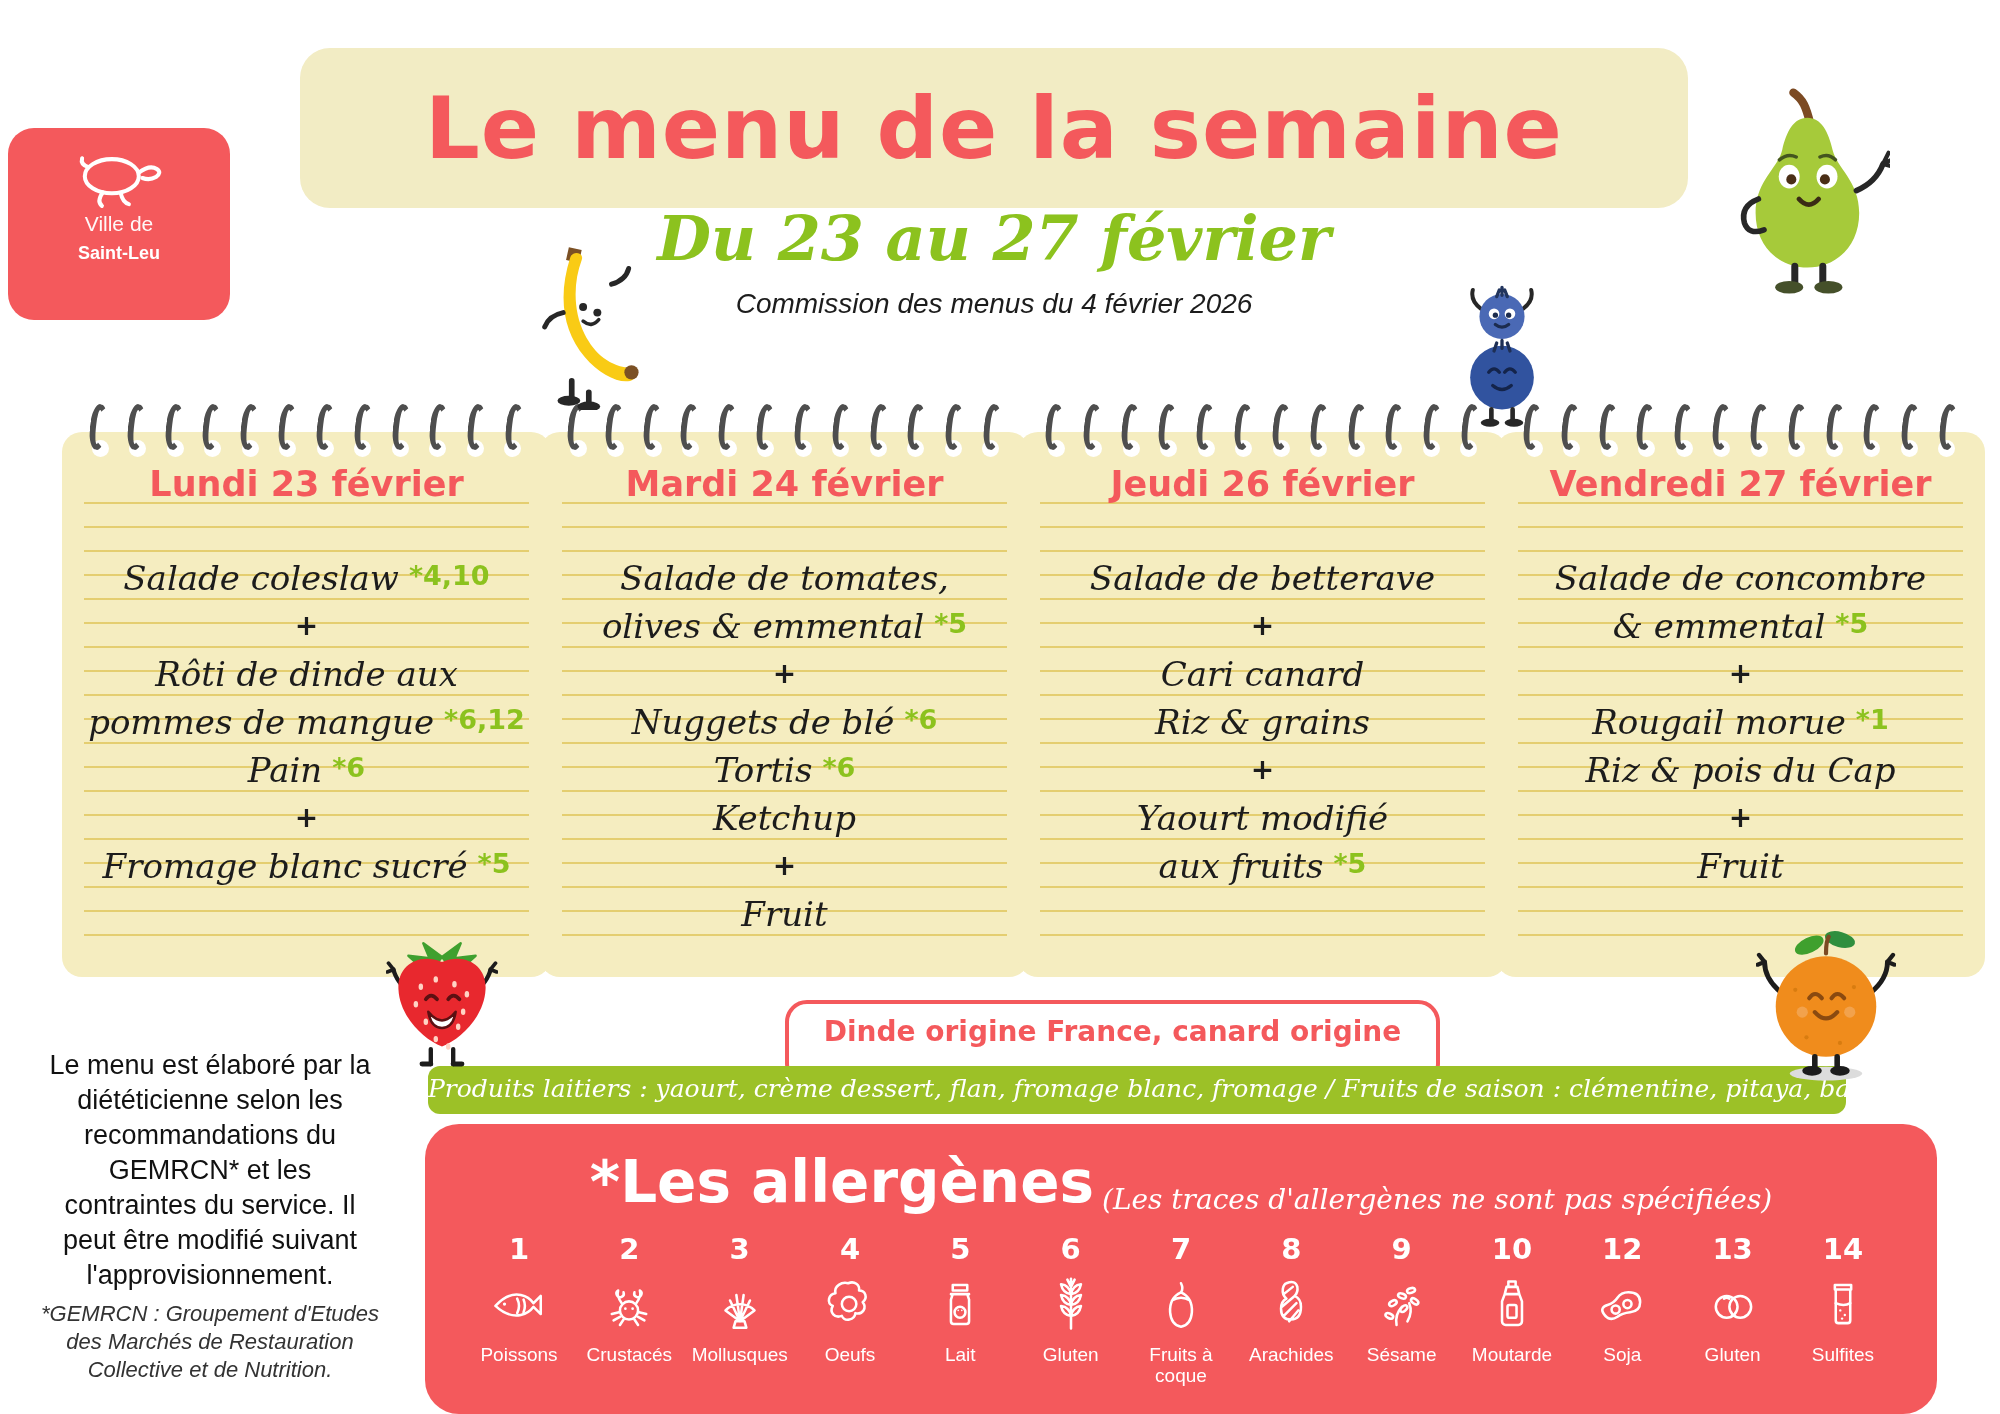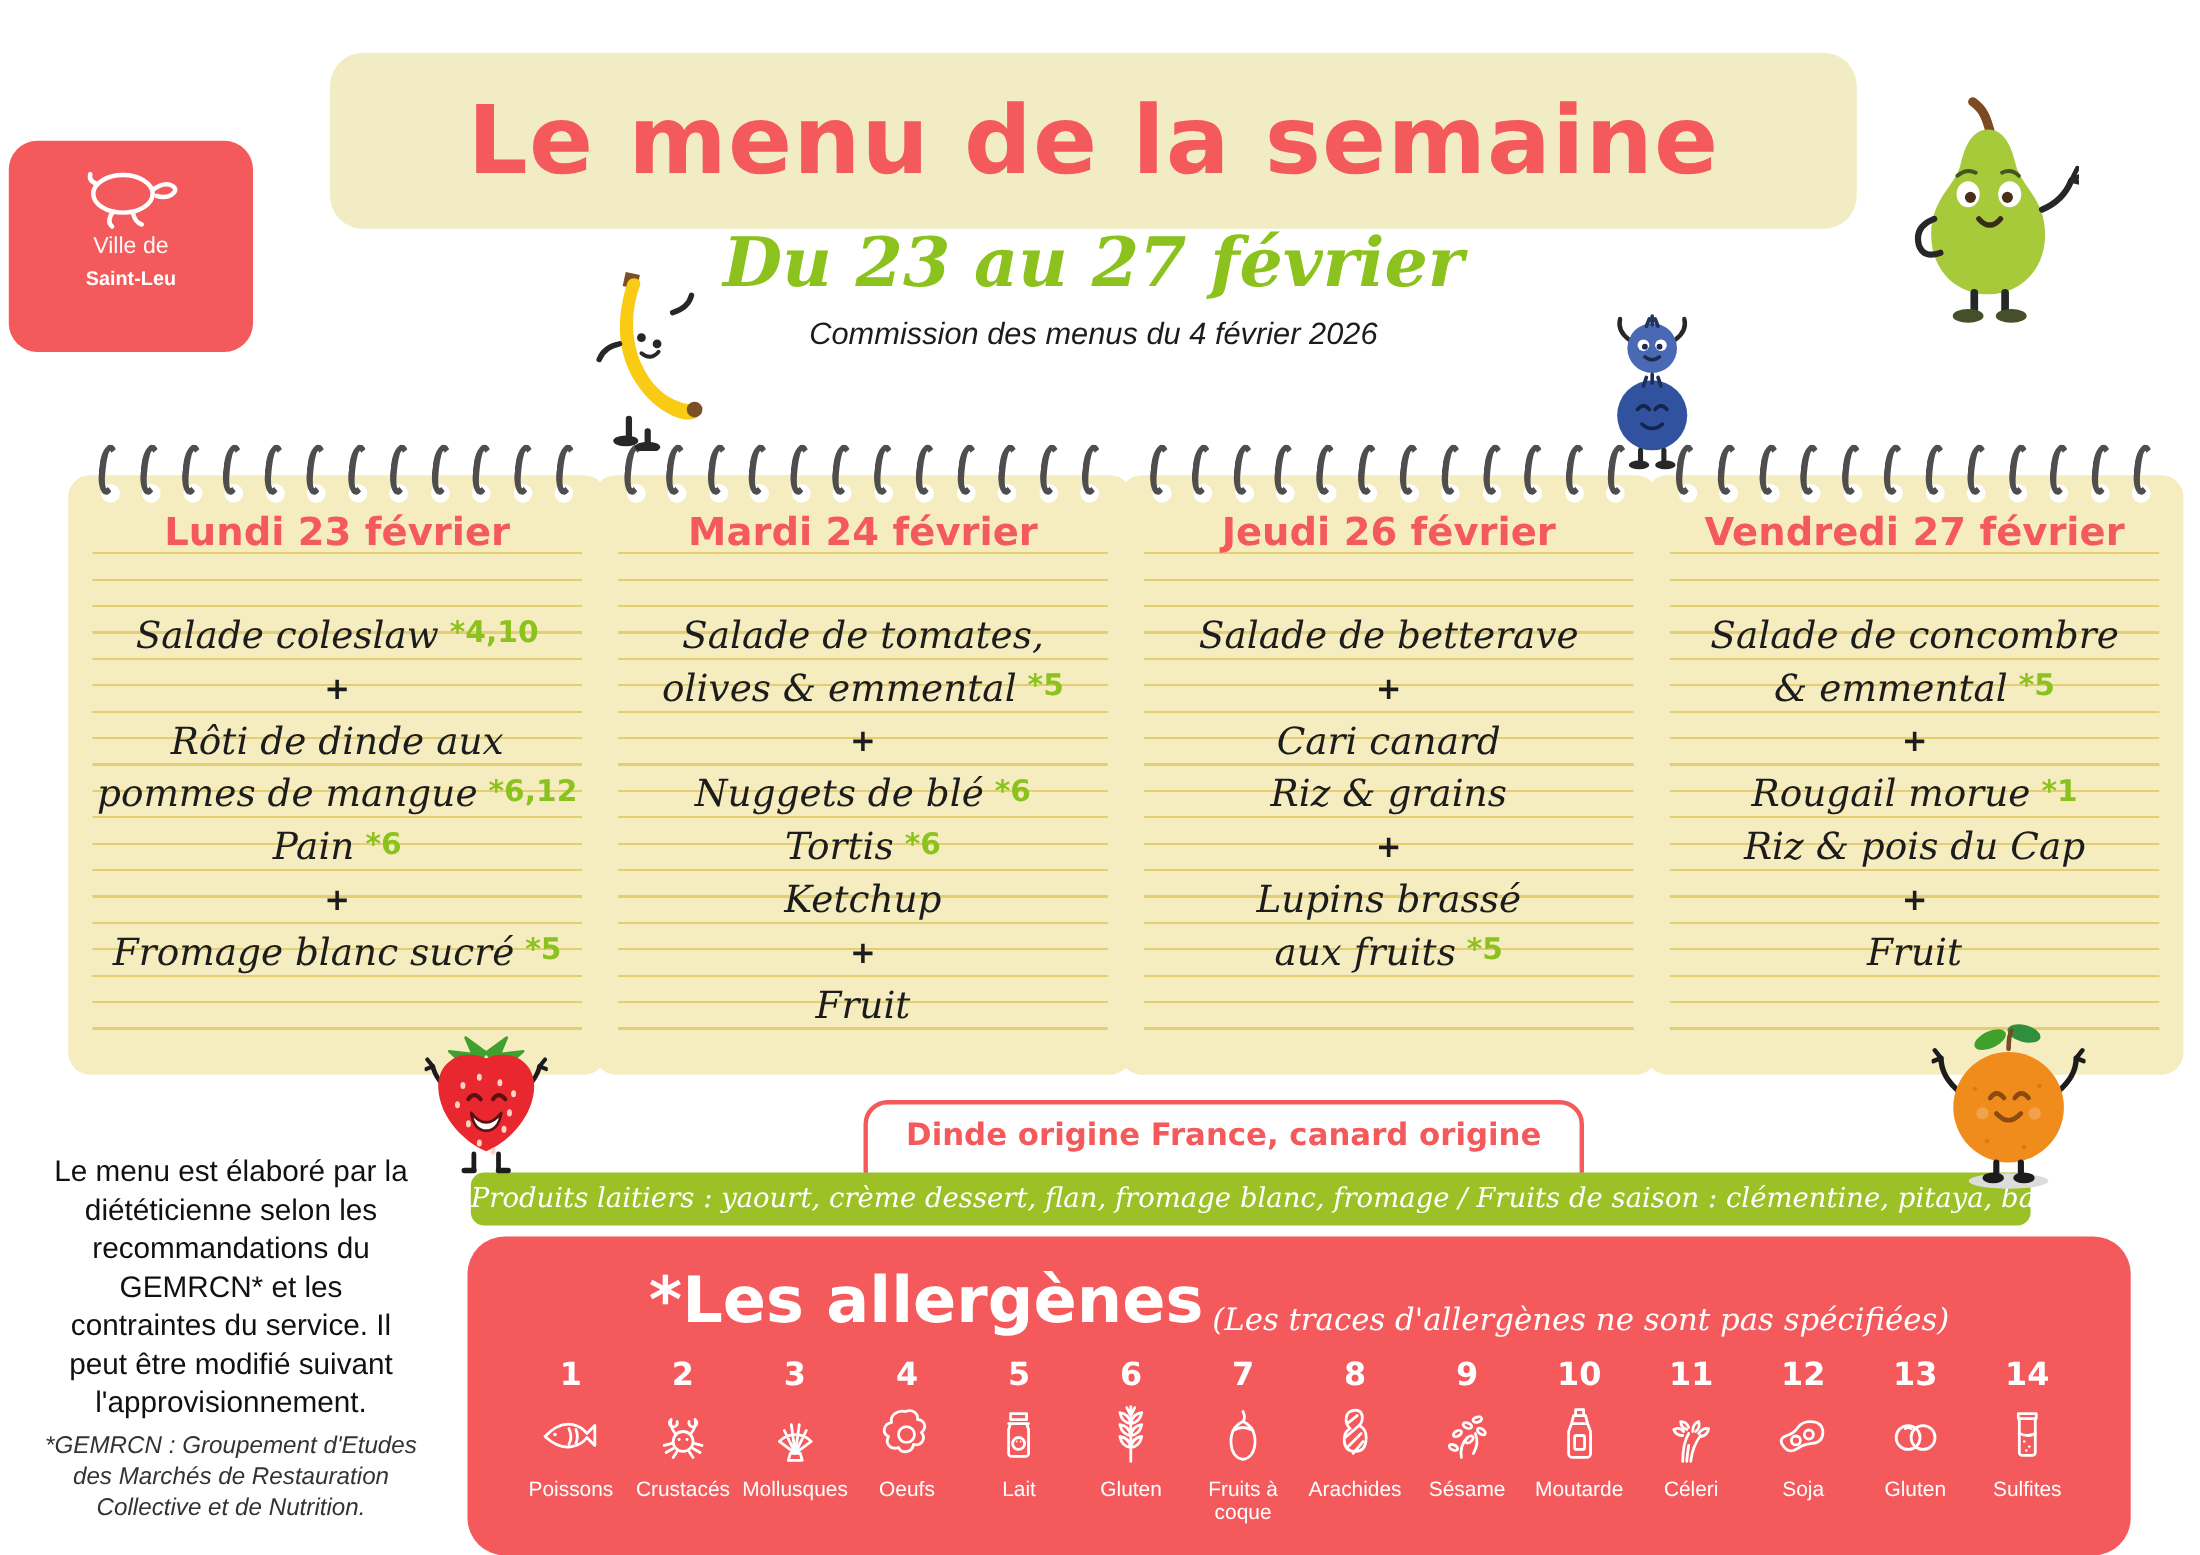--- a/index.html
+++ b/index.html
@@ -263,21 +263,21 @@
         <div class="loop"></div>
         <div class="loop"></div>
       </div>
     <div class="card-title">Jeudi 26 février</div>
     <div class="card-lines">
         <div class="menu-line"><span class="mi-text">Salade de betterave</span></div>
         <div class="menu-line plus">+</div>
         <div class="menu-line"><span class="mi-text">Cari canard</span></div>
         <div class="menu-line"><span class="mi-text">Riz &amp; grains</span></div>
         <div class="menu-line plus">+</div>
-        <div class="menu-line"><span class="mi-text">Lupins brassé</span></div>
+        <div class="menu-line"><span class="mi-text">Yaourt modifié</span></div>
         <div class="menu-line"><span class="mi-text">aux fruits</span><span class="mi-note">*5</span></div>
       </div>
   </div>
   <div class="card" style="left:1496px;">
     <div class="ruling"></div>
     <div class="holes">
         <div class="hole"></div>
         <div class="hole"></div>
         <div class="hole"></div>
         <div class="hole"></div>
@@ -458,28 +458,20 @@
         </div>
         <div class="alg-item">
           <div class="alg-num">10</div>
           <div class="alg-icon"><svg viewBox="0 0 64 64">
               <path d="M28 6 h8 v6 h-8 z M26 12 h12 l2 8 h-16 z M24 20 h16 l3 8 v22 a4 4 0 0 1 -4 4 h-14 a4 4 0 0 1 -4 -4 v-22 z"></path>
               <rect x="27" y="32" width="10" height="14" rx="2"></rect>
             </svg></div>
           <div class="alg-label">Moutarde</div>
         </div>
         <div class="alg-item">
-          <div class="alg-num">11</div>
-          <div class="alg-icon"><svg viewBox="0 0 64 64">
-              <path d="M24 58 q0-18 6-28 M32 58 q2-16 10-26 M28 58 q1-10 2-16"></path>
-              <path d="M28 26 q-6-2-6-8 q6 0 8 6 M34 28 q0-8 6-10 q2 6-3 10 M40 30 q4-6 10-5 q-1 7-8 8 M24 32 q-7 0-9-6 q6-3 10 2"></path>
-            </svg></div>
-          <div class="alg-label">Céleri</div>
-        </div>
-        <div class="alg-item">
           <div class="alg-num">12</div>
           <div class="alg-icon"><svg viewBox="0 0 64 64">
               <path d="M12 42 q-5-7 4-10 q7-2 11-8 q4-6 12-6 q13 0 13 11 q0 10-11 11 q-9 1-14 5 q-9 6-15-3 z"></path>
               <circle cx="25" cy="37" r="4.5"></circle>
               <circle cx="38" cy="31" r="4.5"></circle>
             </svg></div>
           <div class="alg-label">Soja</div>
         </div>
         <div class="alg-item">
           <div class="alg-num">13</div>

